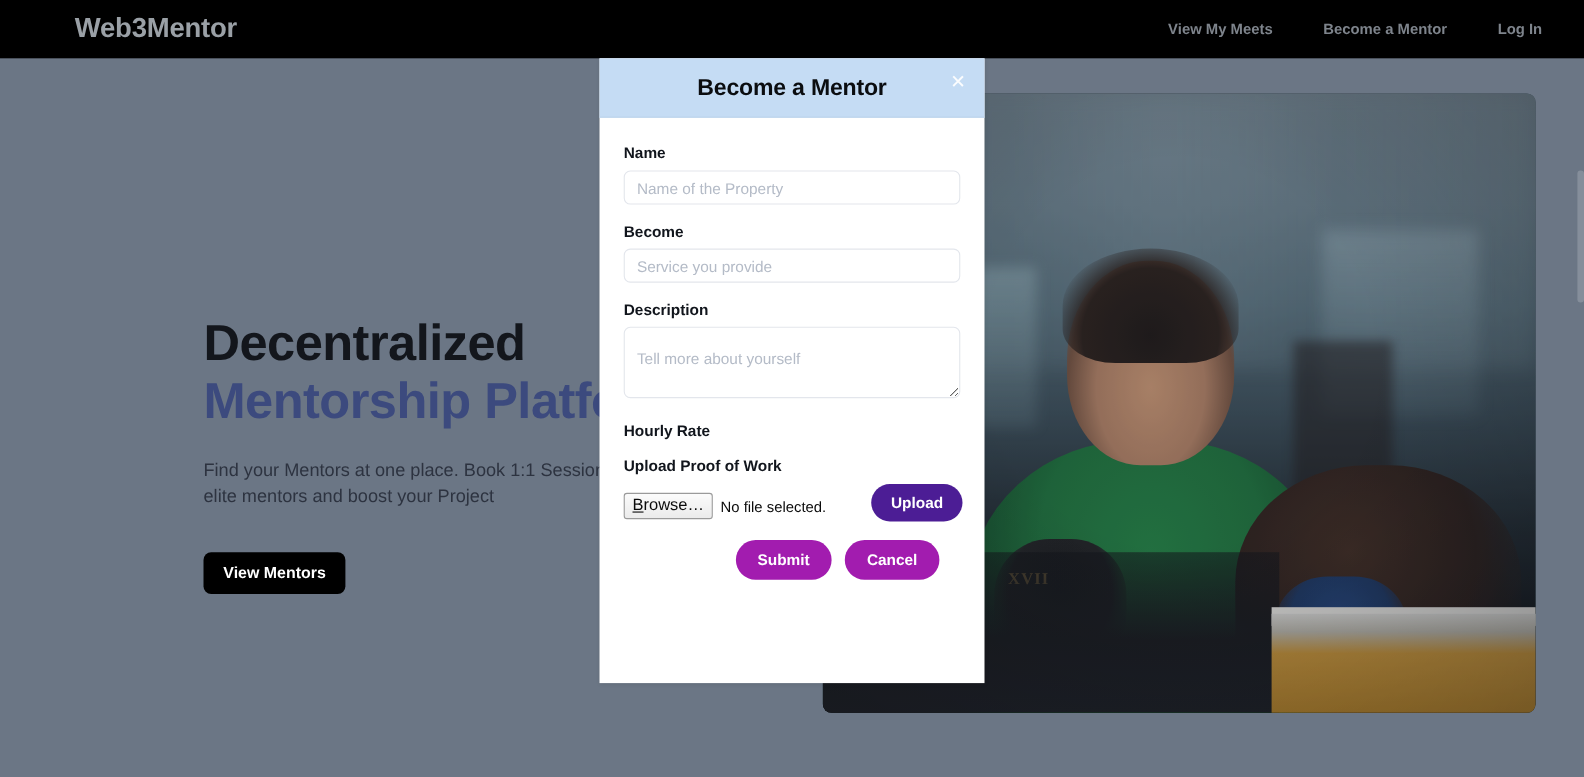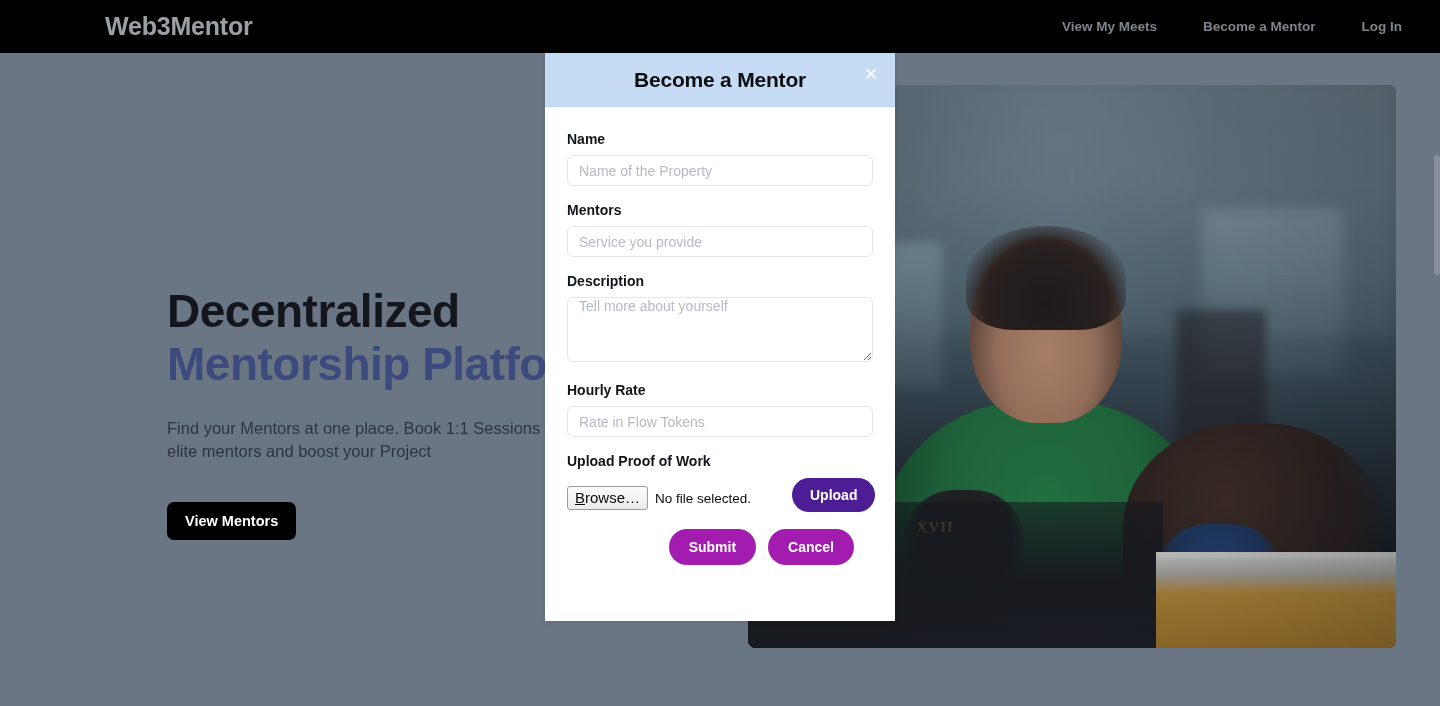--- a/index.html
+++ b/index.html
@@ -11,21 +11,20 @@
   }
   body { background: #6b7685; position: relative; }
 
   
   .navbar {
     position: absolute; top: 0; left: 0;
     width: 1440px; height: 53px;
     background: #000000;
     display: flex; align-items: center;
     z-index: 30;
-    padding-left: 37px;
   }
   .brand {
     margin-left: 68px;
     font-size: 25px; font-weight: 700;
     color: #9aa0a6;
     letter-spacing: -0.2px;
     white-space: nowrap;
   }
   .nav-links {
     margin-left: auto; margin-right: 38px;
@@ -41,21 +40,21 @@
   
   .page {
     position: absolute; top: 53px; left: 0;
     width: 1440px; height: 653px;
     background: #6b7685;
   }
 
   
   .hero-left {
     position: absolute;
-    left: 167px; top: 235px;
+    left: 185px; top: 235px;
     width: 530px;
   }
   .hero-title {
     font-size: 46px; font-weight: 700;
     line-height: 1.0;
     margin: 0;
     letter-spacing: -0.5px;
   }
   .hero-title .l1 { display: block; color: #13161c; }
   .hero-title .l2 { display: block; color: #3c4a7e; margin-top: 7px; }
@@ -250,21 +249,21 @@
     color: #11151c;
     background: #ffffff;
     outline: none;
     font-family: "Liberation Sans", sans-serif;
   }
   .text-input::placeholder { color: #b4bbc7; }
   .text-area {
     width: 306px; height: 65px;
     border: 1px solid #e3e6ec;
     border-radius: 6px;
-    padding: 0 11px;
+    padding: 20px 11px;
     font-size: 14px;
     color: #11151c;
     background: #ffffff;
     outline: none;
     resize: vertical;
     font-family: "Liberation Sans", sans-serif;
   }
   .text-area::placeholder { color: #b4bbc7; }
 
   .upload-label { margin-bottom: 14px; }
@@ -374,32 +373,31 @@
   </div>
 
   <div class="modal-body">
 
     <div class="field">
       <label class="field-label">Name</label>
       <input class="text-input" type="text" placeholder="Name of the Property" style="">
     </div>
 
     <div class="field">
-      <label class="field-label">Mentors</label>
+      <label class="field-label">Become</label>
       <input class="text-input" type="text" placeholder="Service you provide" style="">
     </div>
 
     <div class="field">
       <label class="field-label">Description</label>
       <textarea class="text-area" placeholder="Tell more about yourself" style=""></textarea>
     </div>
 
     <div class="field">
       <label class="field-label">Hourly Rate</label>
-      <input class="text-input" type="text" placeholder="Rate in Flow Tokens" style="">
     </div>
 
     <div class="field">
       <label class="field-label upload-label">Upload Proof of Work</label>
       <div class="upload-row">
         <div class="file-input-wrap">
           <button class="browse-btn"><u>B</u>rowse…</button>
           <span class="file-status">No file selected.</span>
         </div>
         <button class="upload-btn">Upload</button>

